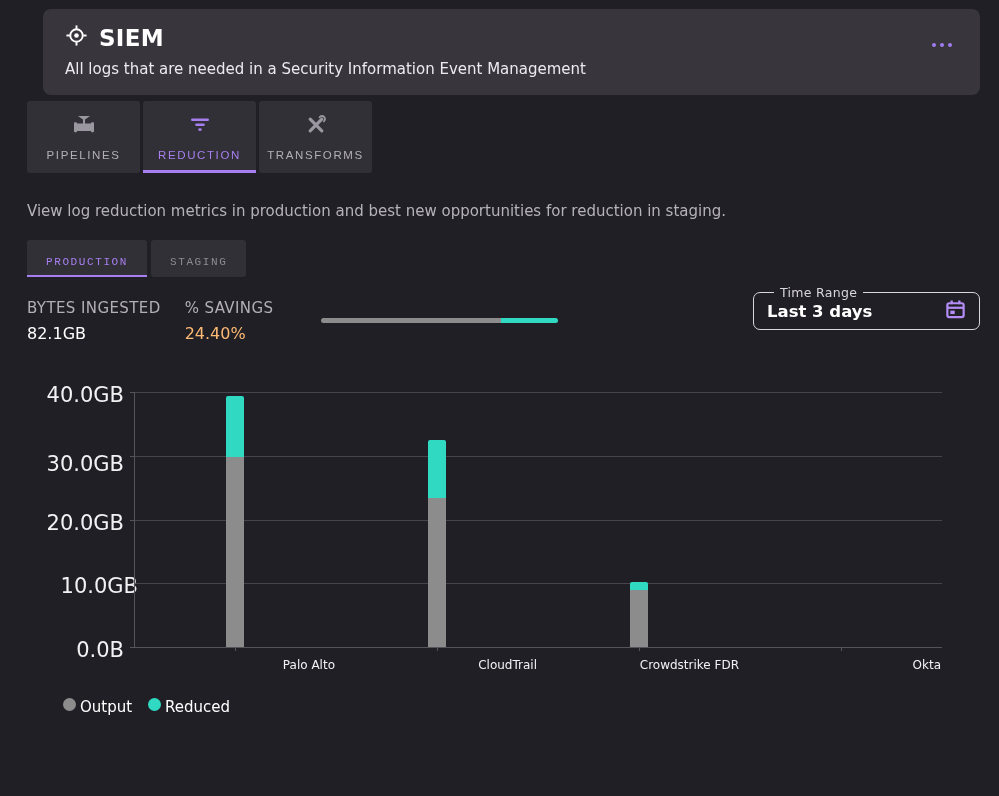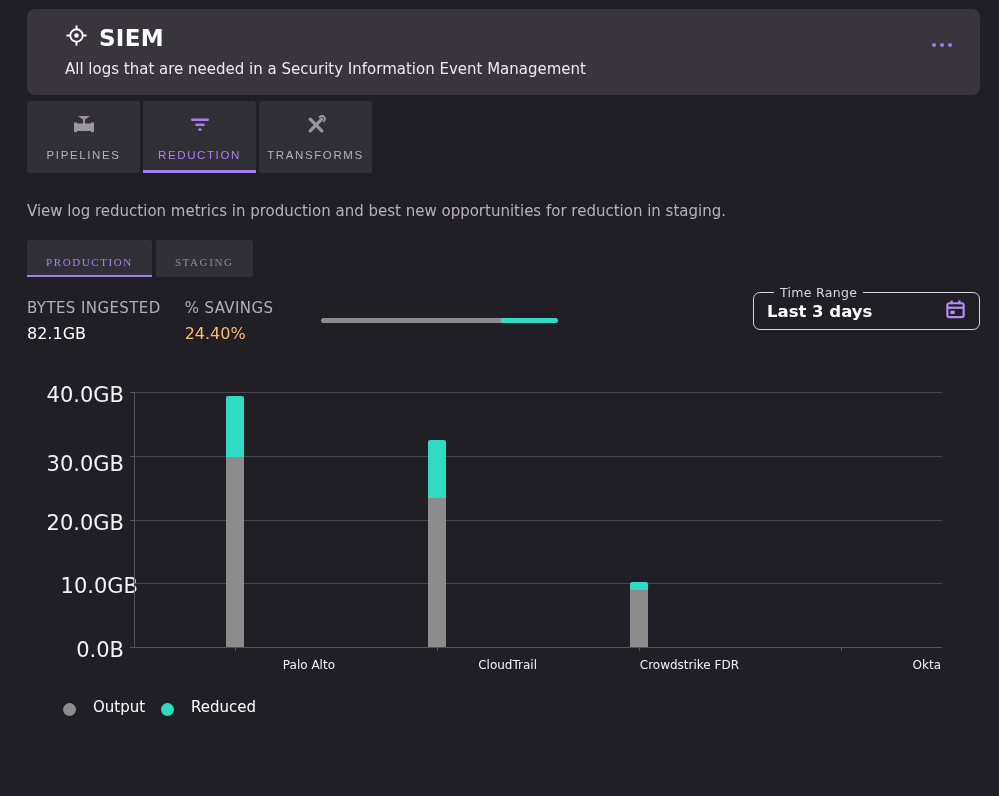--- a/index.html
+++ b/index.html
@@ -7,22 +7,23 @@
   body {
     background:#211f26;
     font-family:"DejaVu Sans", "Liberation Sans", sans-serif;
     color:#ffffff;
     overflow:hidden;
   }
   .page { margin:9px 19px 0 27px; width:953px; position:relative; }
 
   
   .header-card {
-    background:#38363c; border-radius:8px; padding:15px 22px 17px 38px;
+    background:#38363c; border-radius:8px; padding:15px 22px 17px 22px;
     position:relative;
+    margin-left:16px;
   }
   .title-row { display:flex; align-items:center; gap:11px; }
   .title { font-size:23px; font-weight:bold; letter-spacing:0.3px; }
   .subtitle { margin-top:9px; font-size:15px; color:#eceaf0; }
   .menu-btn {
     position:absolute; top:30px; right:24px; display:flex; gap:4px;
     cursor:pointer; background:none; border:none; padding:4px;
   }
   .menu-btn .dot { width:4px; height:4px; border-radius:50%; background:#9f7df0; }
 
@@ -40,21 +41,21 @@
   }
 
   
   .description { margin-top:29px; font-size:15px; color:#b5b2ba; }
 
   
   .env-toggle { margin-top:20px; display:flex; gap:4px; }
   .env-btn {
     height:37px; padding:16px 19px; background:#323037; border:none; border-radius:3px;
     font-size:11px; letter-spacing:1.6px; color:#8e8b94; cursor:pointer;
-    position:relative; font-family:Liberation Serif, serif;
+    position:relative; font-family:Liberation Mono, monospace;
   }
   .env-btn.active { color:#a77ff0; }
   .env-btn.active::after {
     content:""; position:absolute; left:0; right:0; bottom:0; height:2.5px; background:#a77ff0;
   }
 
   
   .section-title { margin-top:34px; font-size:15.5px; color:#ffffff; }
 
   
@@ -83,21 +84,21 @@
 
   
   .chart { position:relative; margin-top:37px; height:335px; width:953px; }
   .gridline { position:absolute; height:1px; background:#47444d; }
   .axis-line { position:absolute; background:#56535b; }
   .ytick-label { position:absolute; font-size:21px; color:#f2f1f4; text-align:right; }
   .xtick-label { position:absolute; font-size:12px; color:#f2f1f4; text-align:right; }
   .tickmark { position:absolute; background:#56535b; }
   .bar-seg { position:absolute; }
   .chart-legend { position:absolute; display:flex; gap:16px; align-items:center; }
-  .legend-item { display:flex; align-items:flex-end; gap:17px; cursor:pointer; }
+  .legend-item { display:flex; align-items:flex-start; gap:4px; cursor:pointer; }
   .legend-dot { width:13px; height:13px; border-radius:50%; }
   .legend-label { font-size:15px; color:#ffffff; }
 </style>
 </head>
 <body>
 
 <div class="page">
 
   <div class="header-card">
     <div class="title-row">

